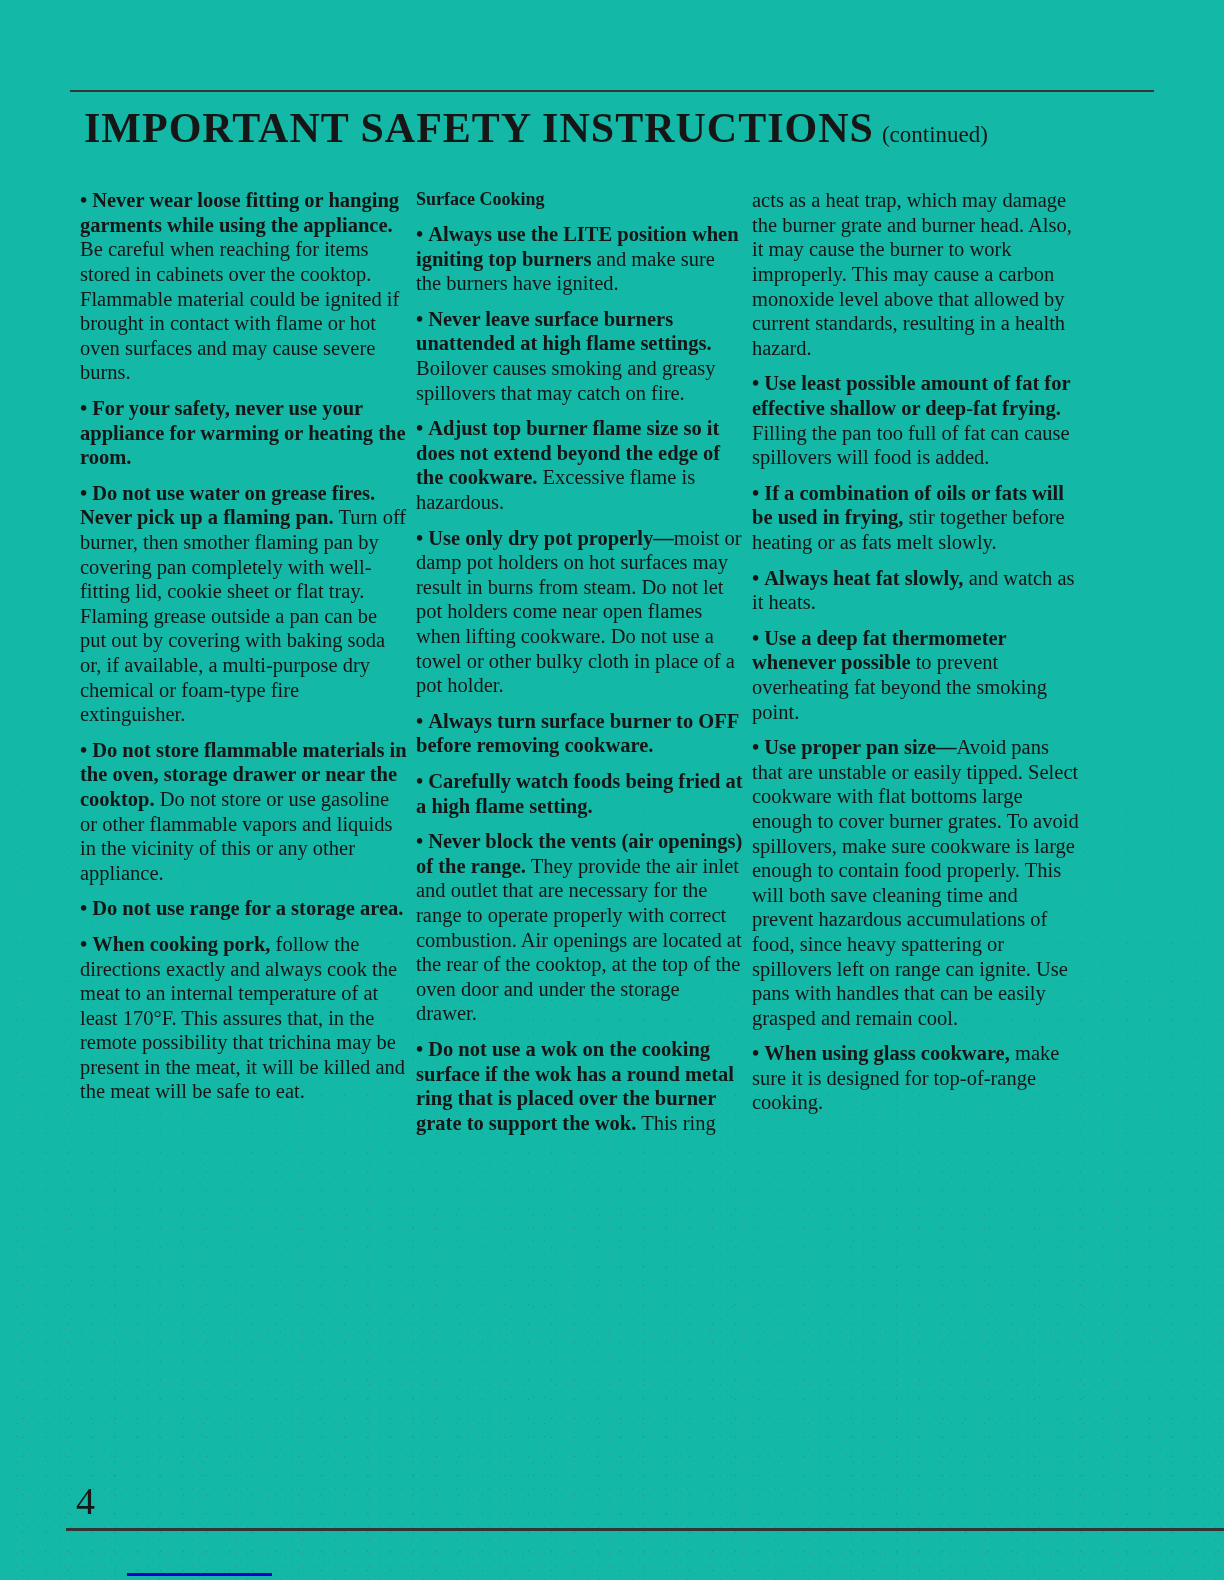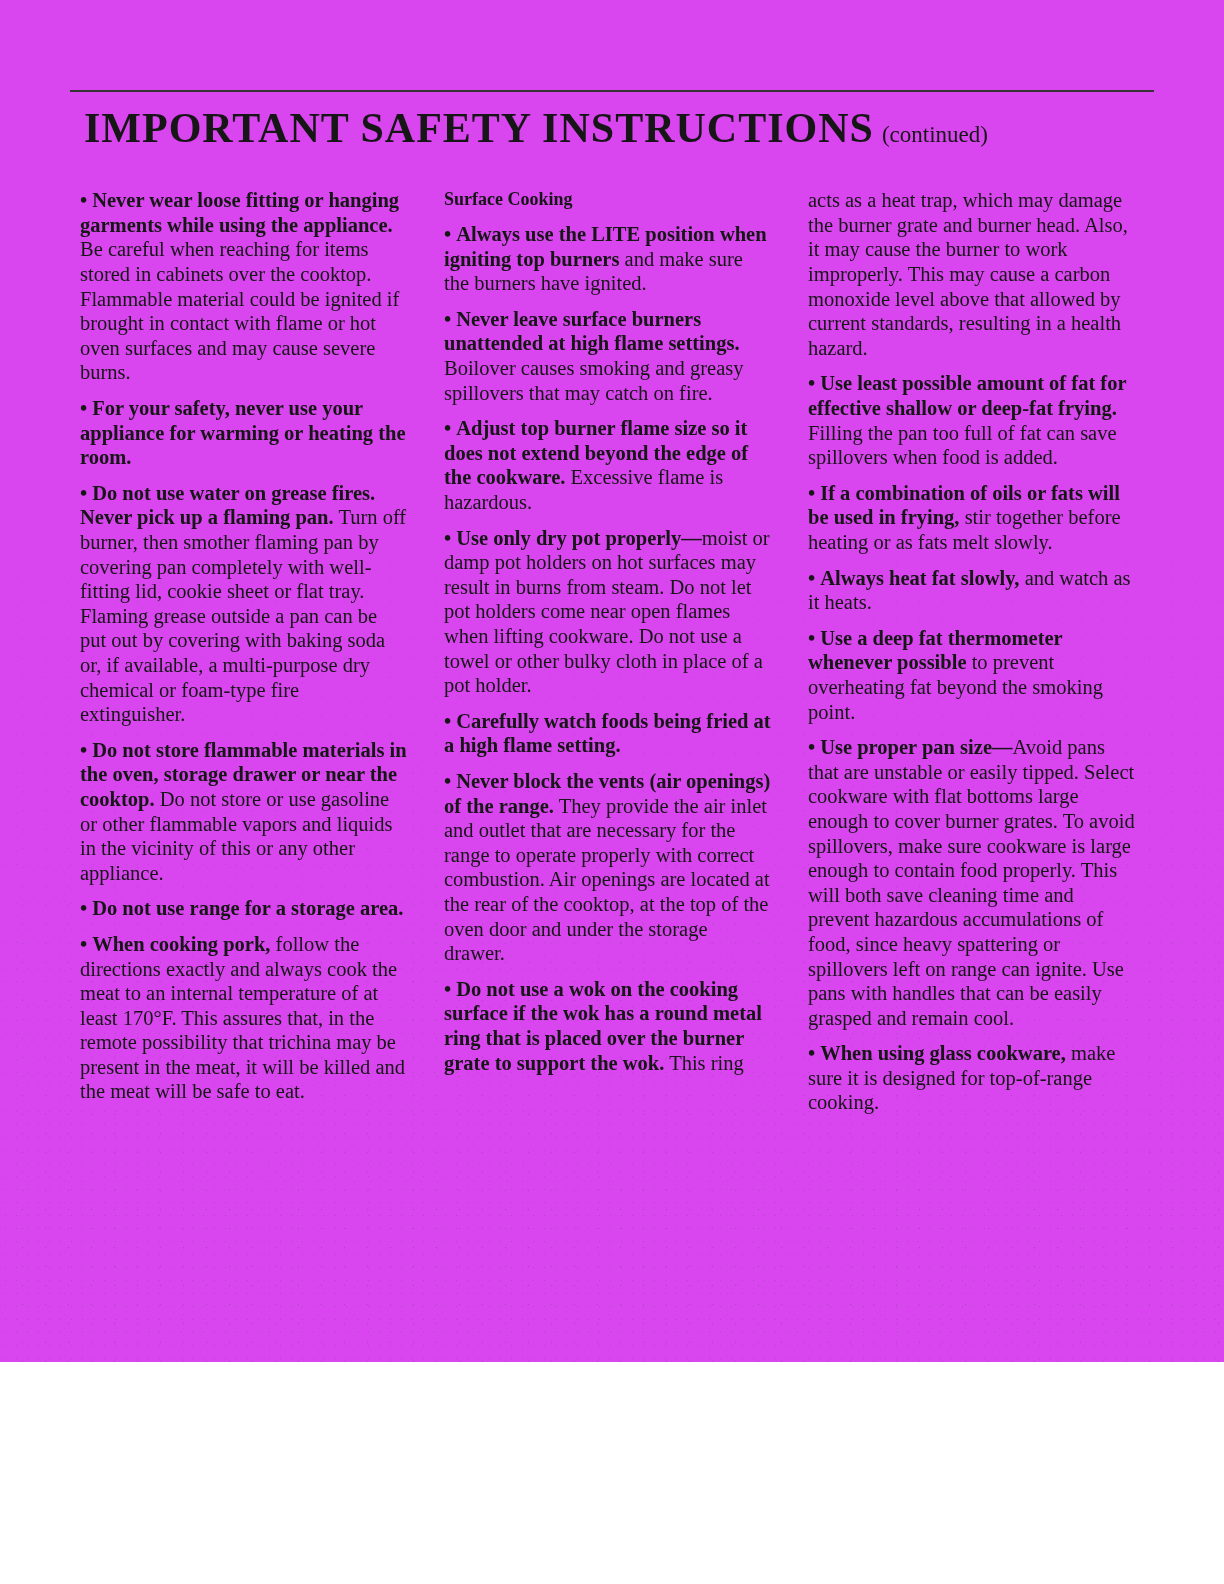--- a/index.html
+++ b/index.html
@@ -1,19 +1,19 @@
 <!DOCTYPE html>
 <html><head>
 <meta charset="utf-8">
 <style>
   html,body{margin:0;padding:0;background:#fff;}
   .page{
     position:relative;
-    width:1224px;height:1362px;
-    background:#d946ef;
+    width:1224px;height:1580px;
+    background:#14b8a6;
     overflow:hidden;
     font-family:"Liberation Serif","DejaVu Serif",serif;
     color:#161616;
   }
   
   .page::after{
     content:"";
     position:absolute;inset:0;
     pointer-events:none;
     background-image:
@@ -39,21 +39,21 @@
     white-space:nowrap;
   }
   .title-cont{
     font-size:23px;
     font-weight:400;
     letter-spacing:0;
     margin-left:8px;
   }
   .cols{
     display:flex;
-    gap:36px;
+    gap:8px;
     padding:36px 0 0 80px;
   }
   .col{width:328px;flex:0 0 328px;}
   .section-heading{
     margin:2px 0 12px 0;
     font-size:18px;
     font-weight:700;
     line-height:1.1;
   }
   .section-heading:empty{display:none;}
@@ -108,33 +108,34 @@
 
   <p class="item"><span class="bullet">•</span><span class="lead">Always use the LITE position when igniting top burners</span><span class="body"> and make sure the burners have ignited.</span></p>
 
   <p class="item"><span class="bullet">•</span><span class="lead">Never leave surface burners unattended at high flame settings.</span><span class="body"> Boilover causes smoking and greasy spillovers that may catch on fire.</span></p>
 
   <p class="item"><span class="bullet">•</span><span class="lead">Adjust top burner flame size so it does not extend beyond the edge of the cookware.</span><span class="body"> Excessive flame is hazardous.</span></p>
 
   <p class="item"><span class="bullet">•</span><span class="lead">Use only dry pot properly—</span><span class="body">moist or damp pot holders on hot surfaces may result in burns from steam. Do not let pot holders come near open flames when lifting cookware. Do not use a towel or other bulky cloth in place of a pot holder.</span></p>
 
 
+  <p class="item"><span class="bullet">•</span><span class="lead">Always turn surface burner to OFF before removing cookware.</span><span class="body"></span></p>
 
   <p class="item"><span class="bullet">•</span><span class="lead">Carefully watch foods being fried at a high flame setting.</span><span class="body"></span></p>
 
   <p class="item"><span class="bullet">•</span><span class="lead">Never block the vents (air openings) of the range.</span><span class="body"> They provide the air inlet and outlet that are necessary for the range to operate properly with correct combustion. Air openings are located at the rear of the cooktop, at the top of the oven door and under the storage drawer.</span></p>
 
   <p class="item"><span class="bullet">•</span><span class="lead">Do not use a wok on the cooking surface if the wok has a round metal ring that is placed over the burner grate to support the wok.</span><span class="body"> This ring</span></p>
 </div>
     <div class="col">
 
   <p class="item"><span class="lead"></span><span class="body">acts as a heat trap, which may damage the burner grate and burner head. Also, it may cause the burner to work improperly. This may cause a carbon monoxide level above that allowed by current standards, resulting in a health hazard.</span></p>
 
 
-  <p class="item"><span class="bullet">•</span><span class="lead">Use least possible amount of fat for effective shallow or deep-fat frying.</span><span class="body"> Filling the pan too full of fat can save spillovers when food is added.</span></p>
+  <p class="item"><span class="bullet">•</span><span class="lead">Use least possible amount of fat for effective shallow or deep-fat frying.</span><span class="body"> Filling the pan too full of fat can cause spillovers will food is added.</span></p>
 
   <p class="item"><span class="bullet">•</span><span class="lead">If a combination of oils or fats will be used in frying,</span><span class="body"> stir together before heating or as fats melt slowly.</span></p>
 
   <p class="item"><span class="bullet">•</span><span class="lead">Always heat fat slowly,</span><span class="body"> and watch as it heats.</span></p>
 
   <p class="item"><span class="bullet">•</span><span class="lead">Use a deep fat thermometer whenever possible</span><span class="body"> to prevent overheating fat beyond the smoking point.</span></p>
 
   <p class="item"><span class="bullet">•</span><span class="lead">Use proper pan size—</span><span class="body">Avoid pans that are unstable or easily tipped. Select cookware with flat bottoms large enough to cover burner grates. To avoid spillovers, make sure cookware is large enough to contain food properly. This will both save cleaning time and prevent hazardous accumulations of food, since heavy spattering or spillovers left on range can ignite. Use pans with handles that can be easily grasped and remain cool.</span></p>
 
   <p class="item"><span class="bullet">•</span><span class="lead">When using glass cookware,</span><span class="body"> make sure it is designed for top-of-range cooking.</span></p>

